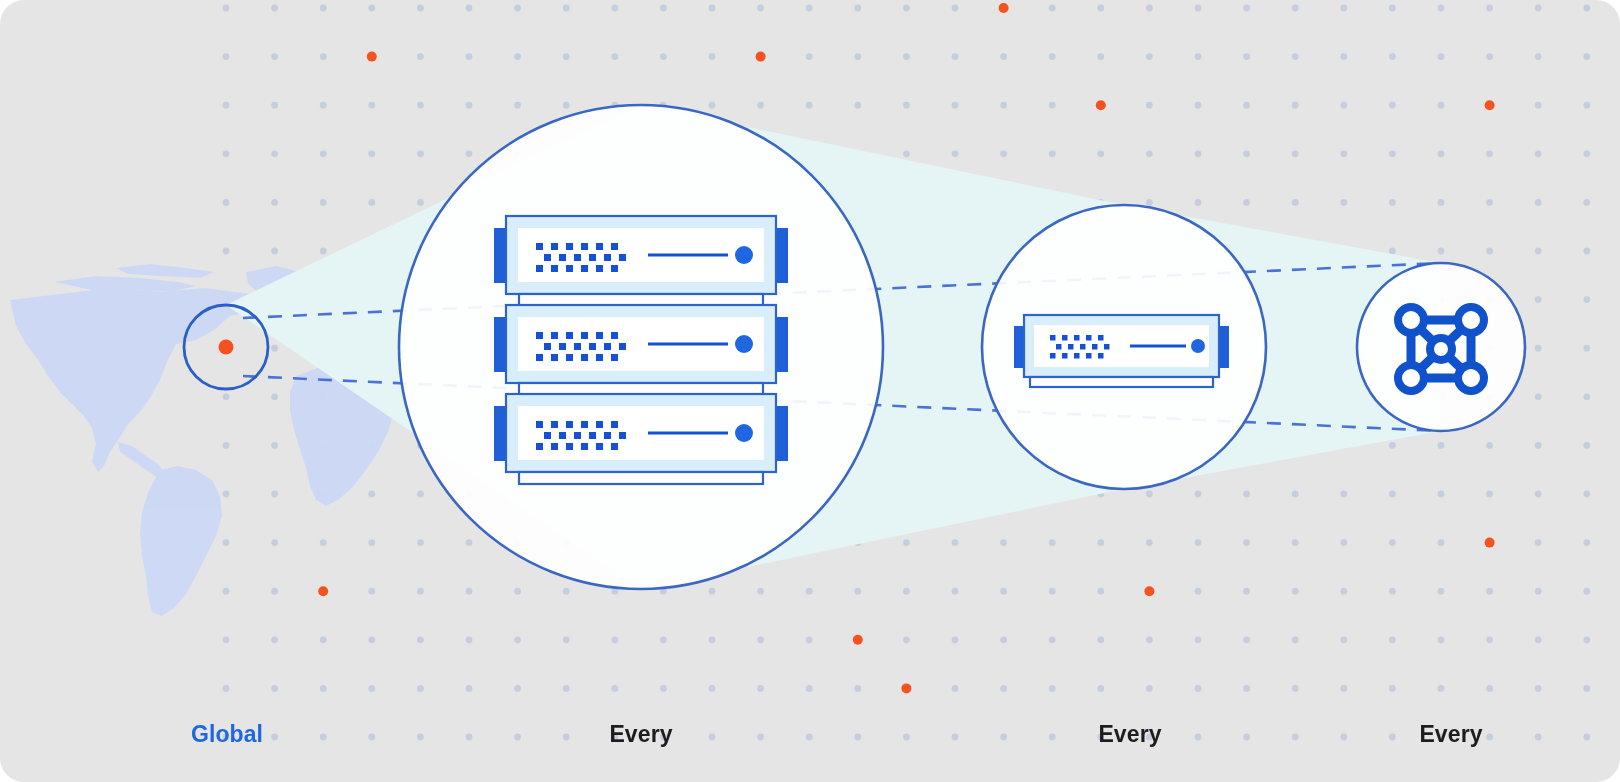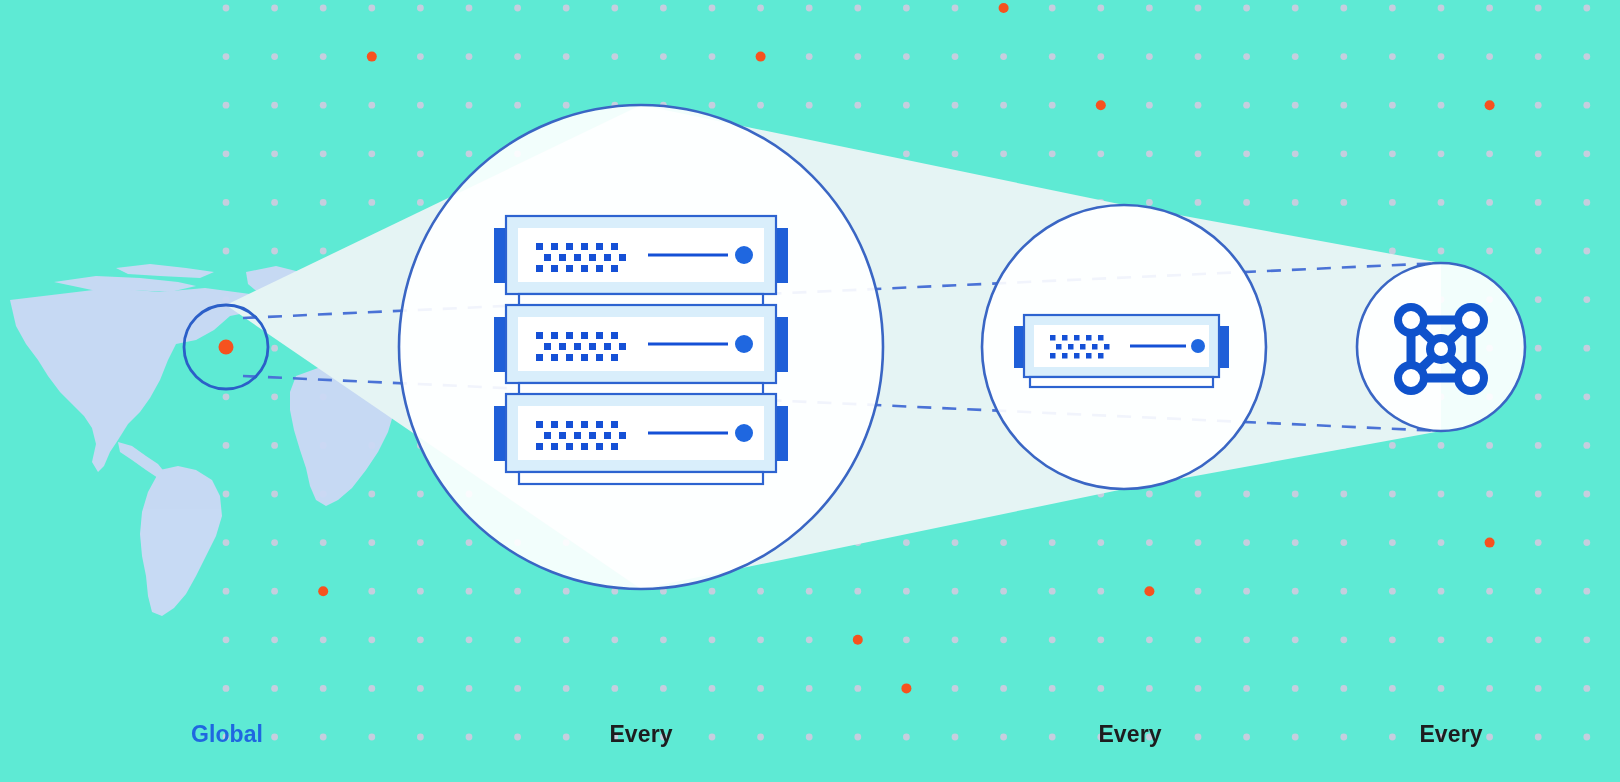--- a/index.html
+++ b/index.html
@@ -9,21 +9,22 @@
     background: #ffffff;
   }
   body {
     font-family: "Liberation Sans", sans-serif;
   }
   #stage {
     position: relative;
     width: 1620px;
     height: 782px;
     overflow: hidden;
-    background: #5eead4;
+    background: #e5e5e5;
+    border-radius: 24px;
   }
   #stage svg.layer {
     position: absolute;
     left: 0;
     top: 0;
     width: 1620px;
     height: 782px;
   }
   .label {
     position: absolute;

